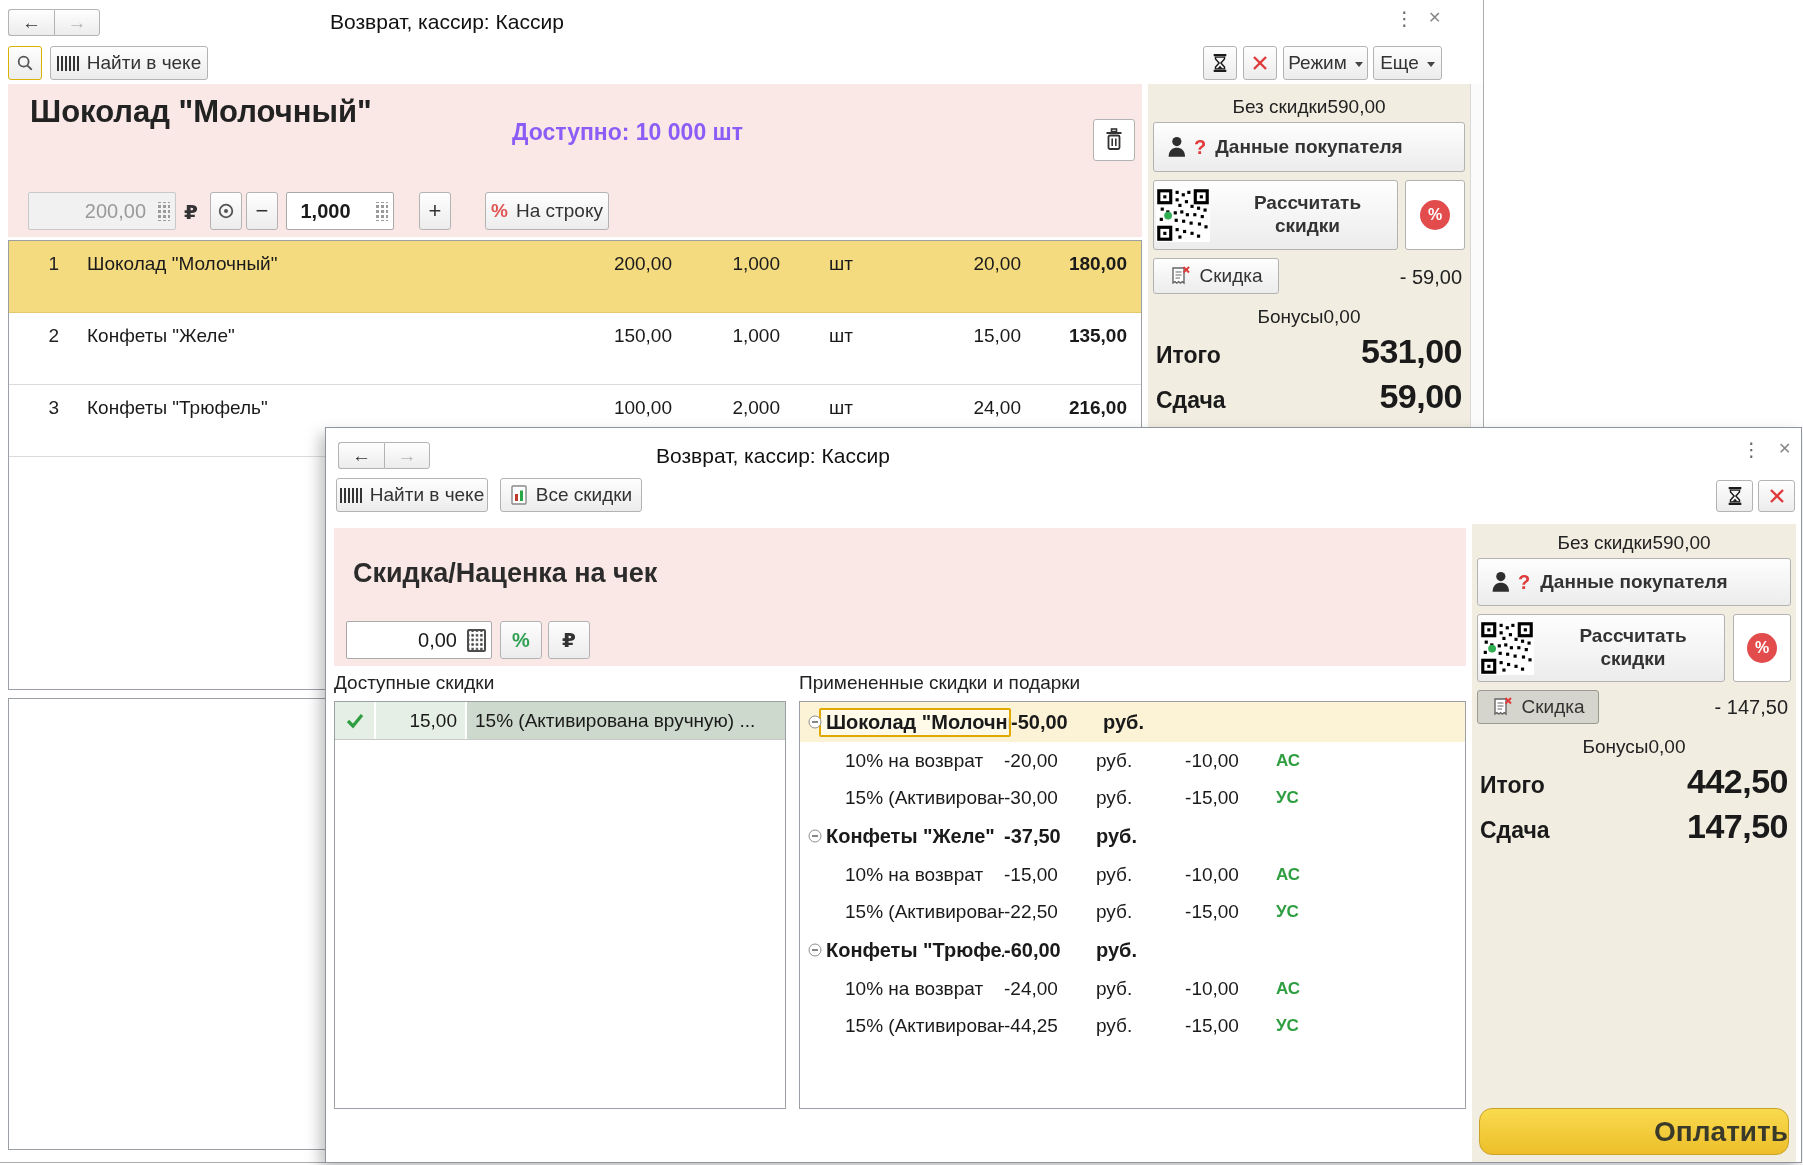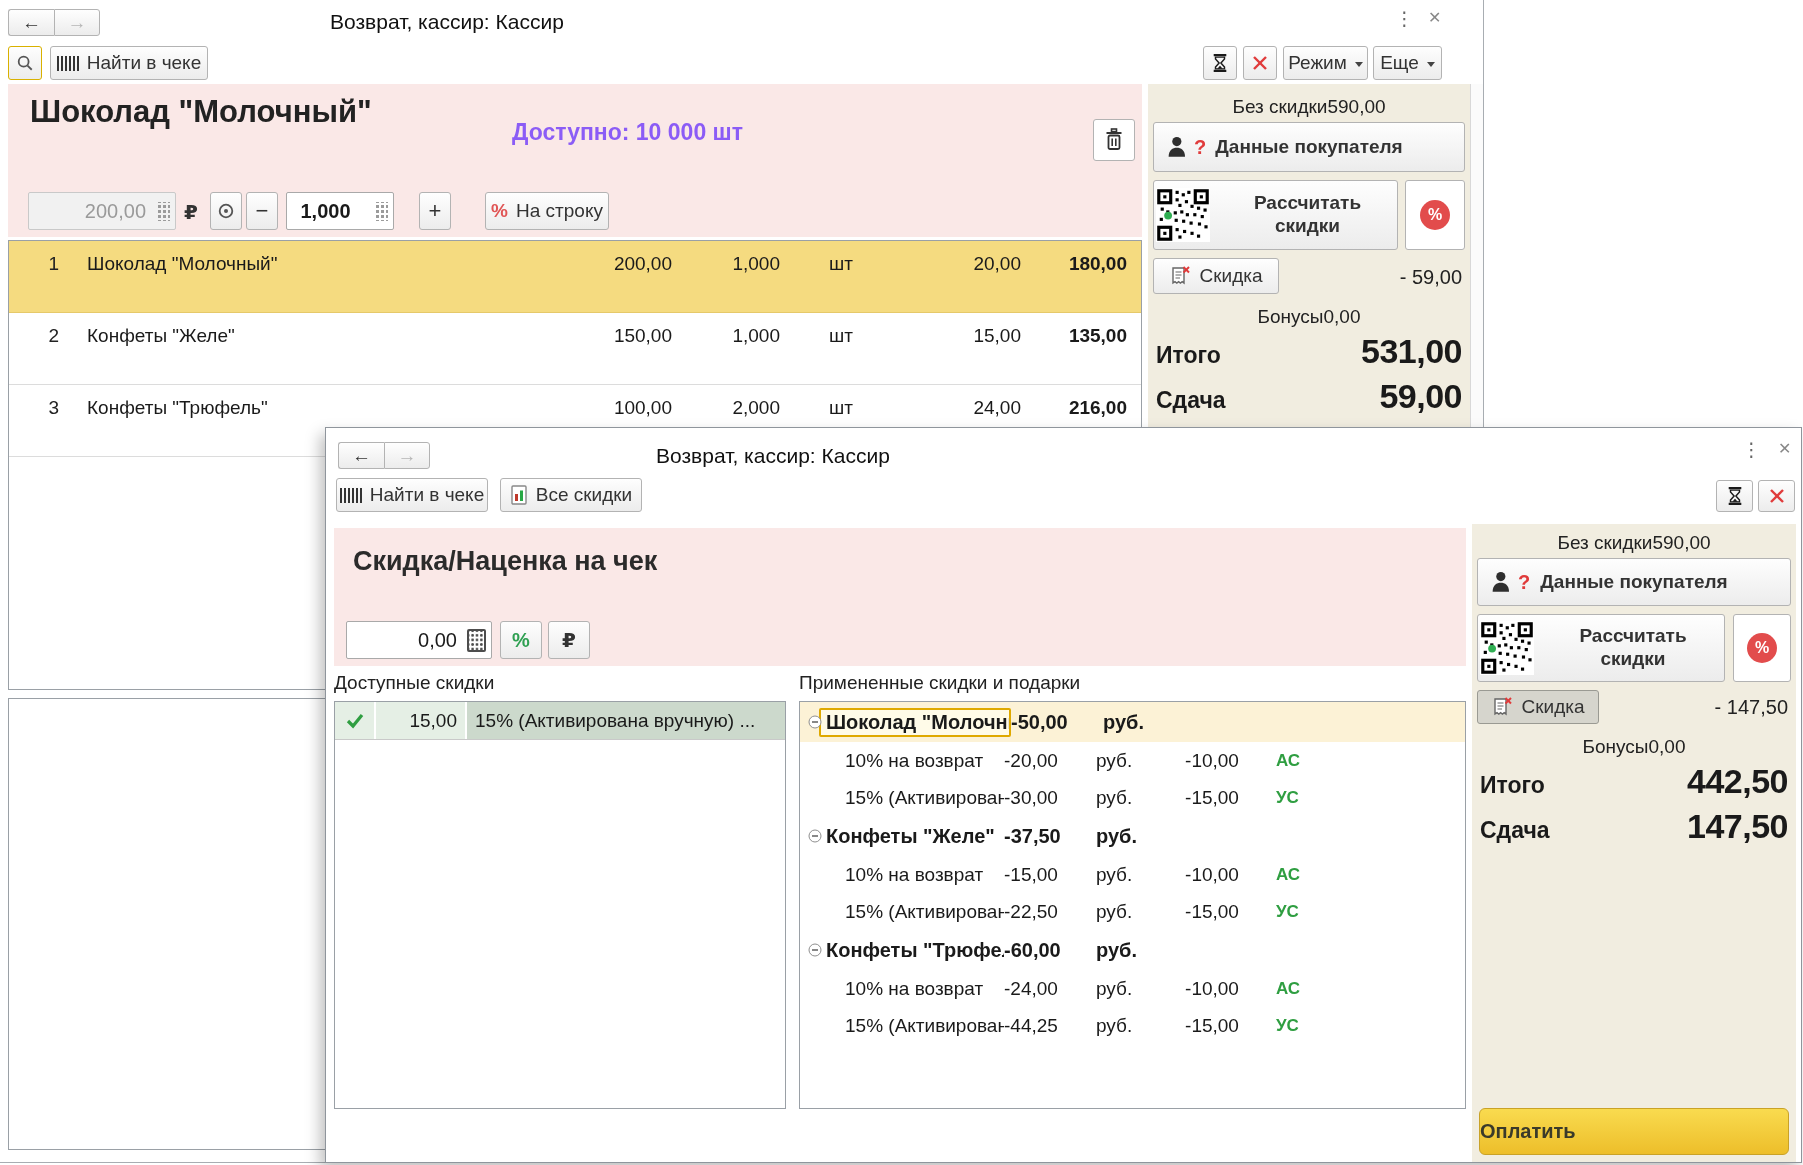--- a/index.html
+++ b/index.html
@@ -60,22 +60,22 @@
   .arow .bdg{width:44px;margin-left:14px;font-weight:bold;color:#2f9e41;font-size:17px;}
   .arow.grp{font-weight:bold;font-size:20px;}
   .arow.grp.cur{background:#fcf2d6;}
   .nm.focused{border:2px solid #dfa900;border-radius:2px;padding:1px 5px;margin-left:-7px;background:#fffbe8;}
   .prow{position:absolute;left:8px;right:8px;display:flex;justify-content:center;align-items:center;font-size:19px;color:#222;}
   .bigrow{position:absolute;left:8px;right:8px;display:flex;justify-content:space-between;align-items:baseline;}
   .bigrow .lbl{font-size:23px;font-weight:bold;}
   .bigrow .val{font-size:34px;font-weight:bold;letter-spacing:-0.5px;}
   .redcircle{width:30px;height:30px;border-radius:50%;background:#e24c4c;color:#fff;font-size:16px;font-weight:bold;
              display:flex;align-items:center;justify-content:center;}
-  .pay{background:linear-gradient(#f9db4f,#edbe2a);border:1px solid #c9a227;border-radius:6px;
-       font-size:20px;font-weight:bold;color:#3a3a2a;display:flex;align-items:center;justify-content:flex-start;}
+  .pay{background:linear-gradient(#f9db4f,#edbe2a);border:1px solid #c9a227;border-radius:13px;
+       font-size:28px;font-weight:bold;color:#3a3a2a;display:flex;align-items:center;justify-content:flex-end;}
   .scrollstrip{background:#fbfbfb;border-left:1px solid #d8d8d8;}
   .greenpct{color:#2fa052;font-weight:bold;font-size:20px;}
   .redpct{color:#e05555;font-weight:bold;font-size:19px;}
   .rub{font-weight:bold;font-size:20px;color:#333;}
 </style>
 </head>
 <body>
 
 <div class="stage">
 
@@ -324,21 +324,21 @@
         </svg>
     </div>
     <div class="abs btn" style="left:1432px;top:52px;width:37px;height:32px;">
       <svg width="16" height="16" viewBox="0 0 16 16">
           <line x1="2" y1="2" x2="14" y2="14" stroke="#e03b3b" stroke-width="2.4"></line>
           <line x1="14" y1="2" x2="2" y2="14" stroke="#e03b3b" stroke-width="2.4"></line>
         </svg>
     </div>
 
     <div class="abs pink" style="left:8px;top:100px;width:1132px;height:138px;"></div>
-    <div class="abs" style="left:27px;top:118px;font-size:27px;font-weight:bold;color:#2b2b2b;">Скидка/Наценка на чек</div>
+    <div class="abs" style="left:27px;top:130px;font-size:27px;font-weight:bold;color:#2b2b2b;">Скидка/Наценка на чек</div>
     <div class="abs inp" style="left:20px;top:193px;width:146px;height:38px;">
       <span class="val">0,00</span>
       <span class="calc-ico" style="margin:0 5px;"></span>
     </div>
     <div class="abs btn" style="left:174px;top:193px;width:42px;height:38px;">
       <span class="greenpct">%</span>
     </div>
     <div class="abs btn" style="left:222px;top:193px;width:42px;height:38px;">
       <span class="rub">₽</span>
     </div>

